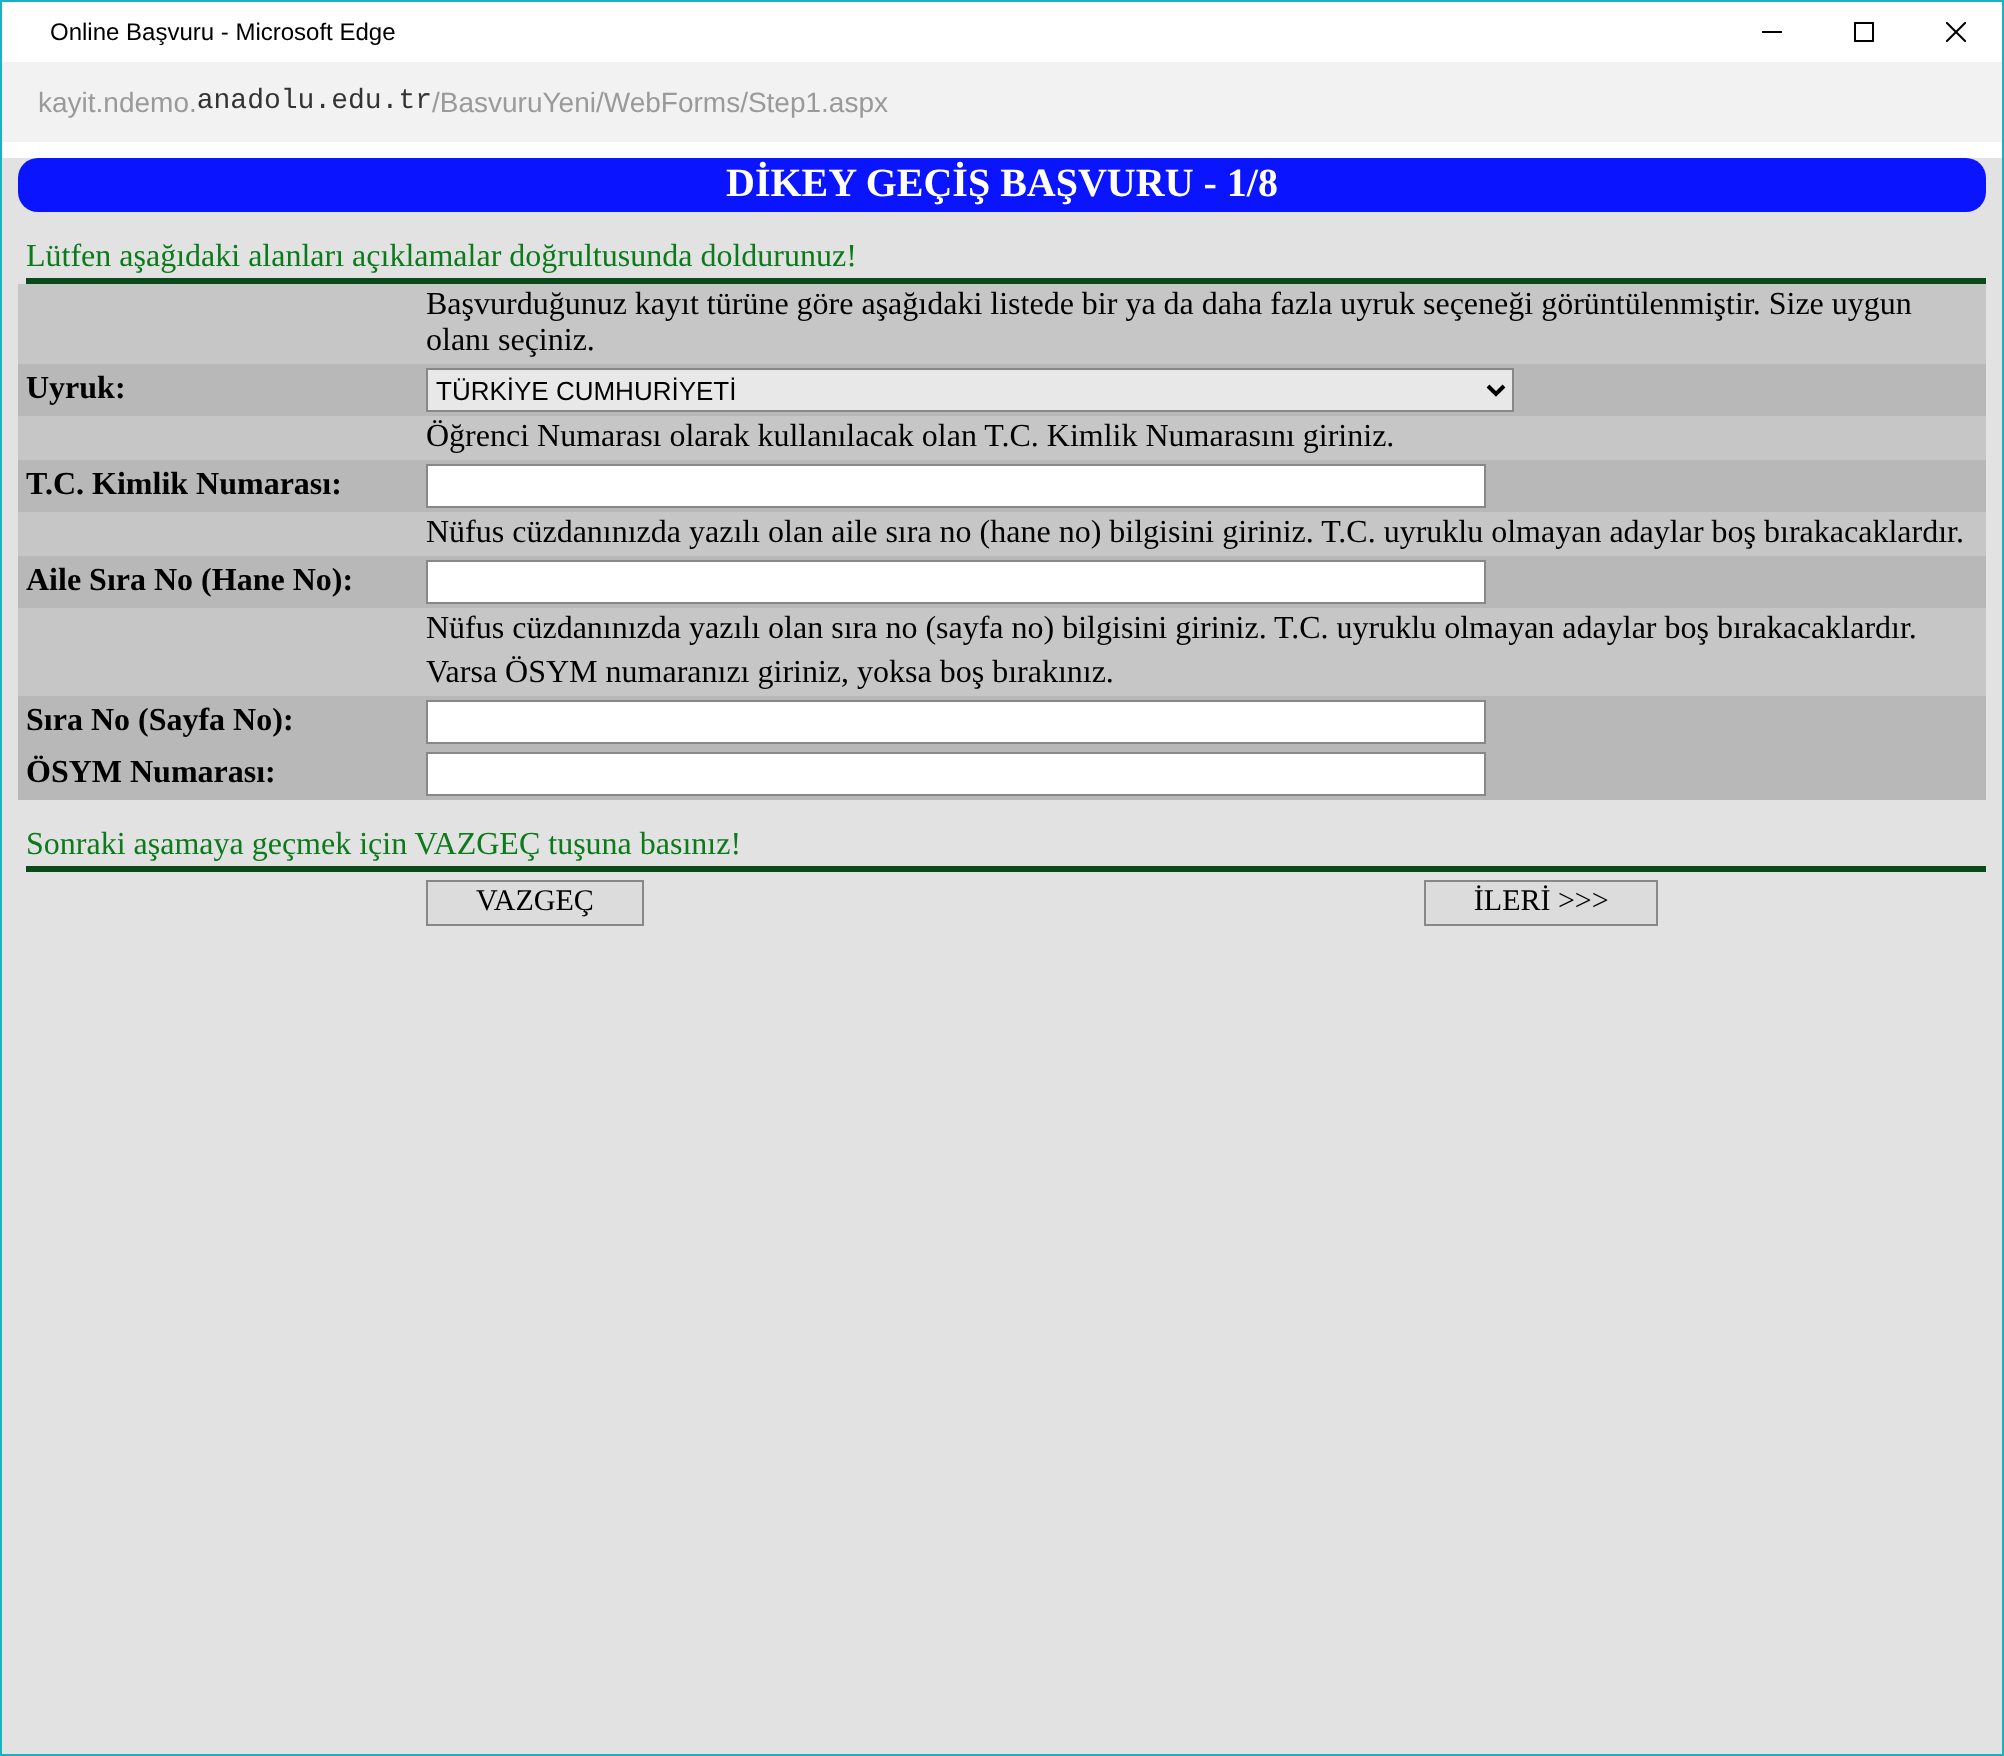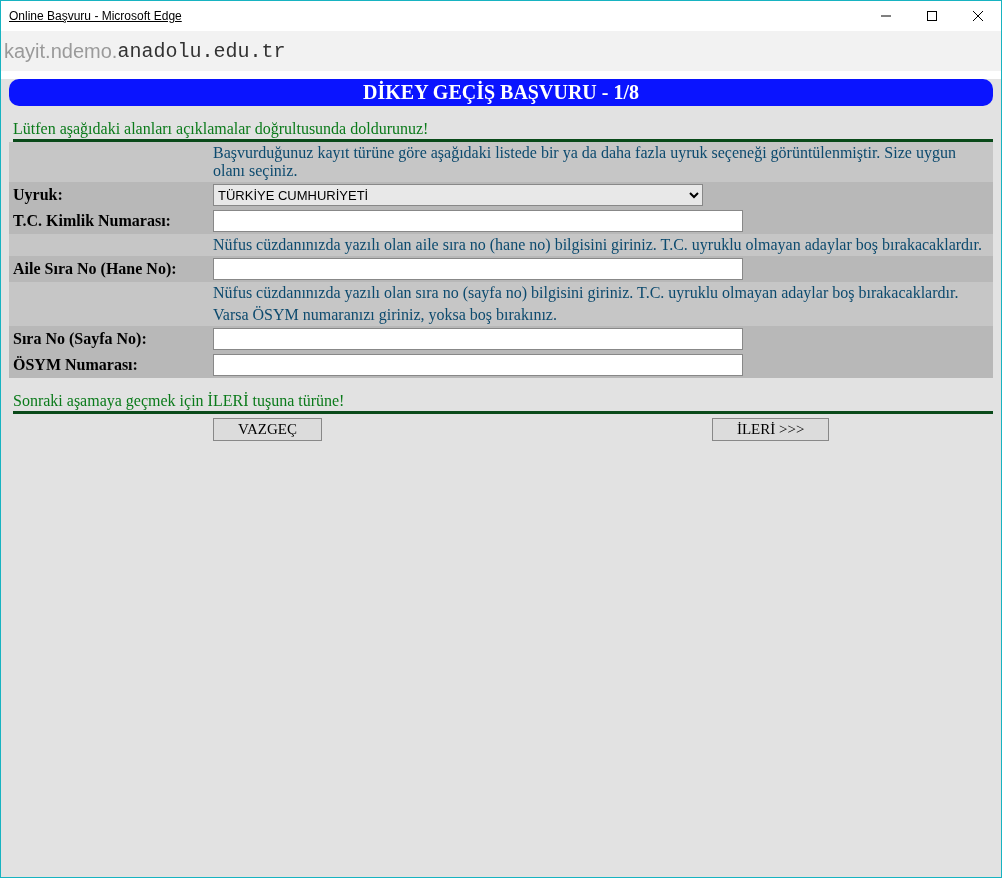--- a/index.html
+++ b/index.html
@@ -10,43 +10,42 @@
       height: 878px;
       overflow: hidden;
       border: 1px solid #17b3c1;
     }
     .titlebar {
       height: 30px;
       background: #fff;
       display: flex;
       align-items: center;
       justify-content: space-between;
-      padding-left: 8px;
+      padding-left: 24px;
       font-size: 12px;
       color: #000;
-      text-decoration: underline;
     }
     .titlebar-buttons { display: flex; height: 100%; }
     .tb-btn {
       width: 46px;
       height: 100%;
       display: flex;
       align-items: center;
       justify-content: center;
       font-size: 13px;
       cursor: default;
     }
     .tb-btn svg { width: 10px; height: 10px; }
     .addressbar {
       height: 40px;
       background: #f2f2f2;
       display: flex;
       align-items: center;
-      padding-left: 3px;
-      font-size: 20px;
+      padding-left: 18px;
+      font-size: 14px;
       color: #9a9a9a;
     }
     .addressbar .addr-strong { color: #333; font-family: Liberation Mono, monospace; }
     .content {
       background: #e2e2e2;
       height: calc(878px - 30px - 40px - 2px);
       padding: 0;
     }
     .page {
       background: #e2e2e2;
@@ -84,28 +83,28 @@
     }
     td.labelcell {
       width: 200px;
       background: #b8b8b8;
       font-weight: bold;
       color: #000;
     }
     td.labelcell.empty { background: #c6c6c6; font-weight: normal; }
     td.desccell {
       background: #c6c6c6;
-      color: #0c4a6e;
+      color: #000000;
       margin-top: 16px;
     }
     td.inputcell {
       background: #b8b8b8;
     }
     select.wide {
-      width: 490px;
+      width: 544px;
       font-family: Arial, sans-serif;
       font-size: 13px;
       background: #e8e8e8;
       border: 1px solid #888;
       height: 22px;
     }
     input.textfield {
       width: 530px;
       height: 22px;
       border: 1px solid #888;
@@ -153,20 +152,21 @@
           <line x1="0" y1="0" x2="10" y2="10" stroke="#000" stroke-width="1"></line>
           <line x1="10" y1="0" x2="0" y2="10" stroke="#000" stroke-width="1"></line>
         </svg>
     </div>
   </div>
 </div>
 
 <div class="addressbar">
   <span>kayit.ndemo.</span>
     <span class="addr-strong">anadolu.edu.tr</span>
+    <span>/BasvuruYeni/WebForms/Step1.aspx</span>
 </div>
 
 <div class="content">
   <div class="page">
     <div class="banner">DİKEY GEÇİŞ BAŞVURU - 1/8</div>
 
     <div class="green-heading">Lütfen aşağıdaki alanları açıklamalar doğrultusunda doldurunuz!</div>
 
     <table class="form">
       <tbody>
@@ -177,20 +177,24 @@
       <tr>
         <td class="labelcell">Uyruk:</td>
         <td class="inputcell">
           <select class="wide">
             <option>TÜRKİYE CUMHURİYETİ</option>
           </select>
         </td>
       </tr>
 
       <tr>
+        <td class="labelcell empty"></td>
+        <td class="desccell">Öğrenci Numarası olarak kullanılacak olan T.C. Kimlik Numarasını giriniz.</td>
+      </tr>
+      <tr>
         <td class="labelcell">T.C. Kimlik Numarası:</td>
         <td class="inputcell">
           <input type="text" class="textfield" value="" style="">
         </td>
       </tr>
 
       <tr>
         <td class="labelcell empty"></td>
         <td class="desccell">Nüfus cüzdanınızda yazılı olan aile sıra no (hane no) bilgisini giriniz. T.C. uyruklu olmayan adaylar boş bırakacaklardır.</td>
       </tr>
@@ -218,21 +222,21 @@
       </tr>
       <tr>
         <td class="labelcell">ÖSYM Numarası:</td>
         <td class="inputcell">
           <input type="text" class="textfield" value="" style="">
         </td>
       </tr>
     </tbody>
       </table>
 
-    <div class="green-heading">Sonraki aşamaya geçmek için İLERİ tuşuna türüne!</div>
+    <div class="green-heading">Sonraki aşamaya geçmek için VAZGEÇ tuşuna basınız!</div>
 
     <div class="button-row">
       <div class="button-row-inner">
         <button class="action">VAZGEÇ</button>
         <button class="action">İLERİ &gt;&gt;&gt;</button>
       </div>
     </div>
   </div>
 </div>
 

